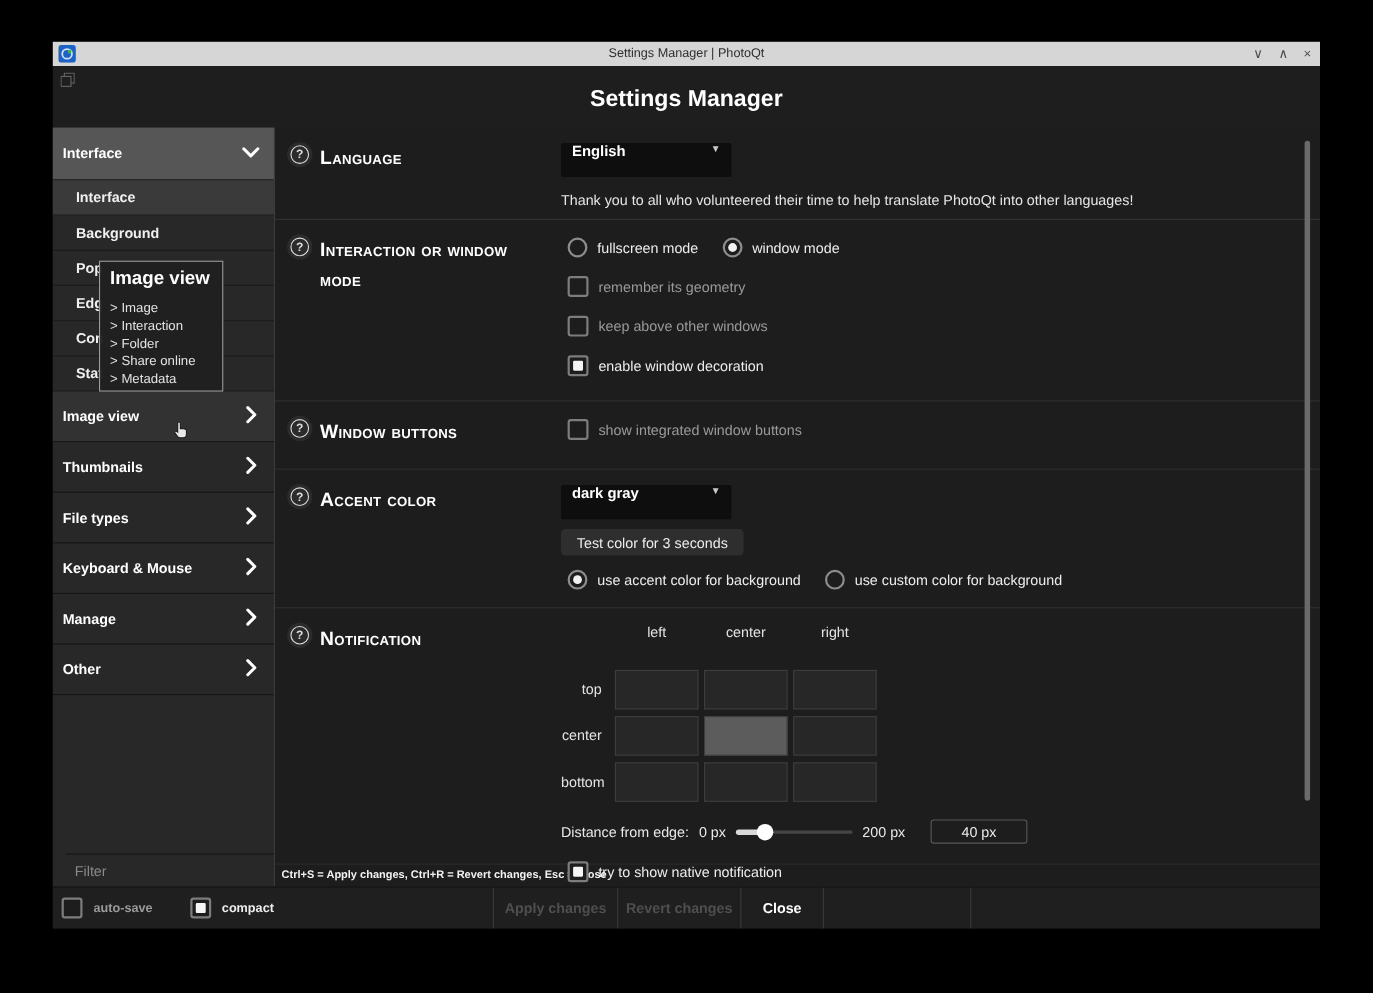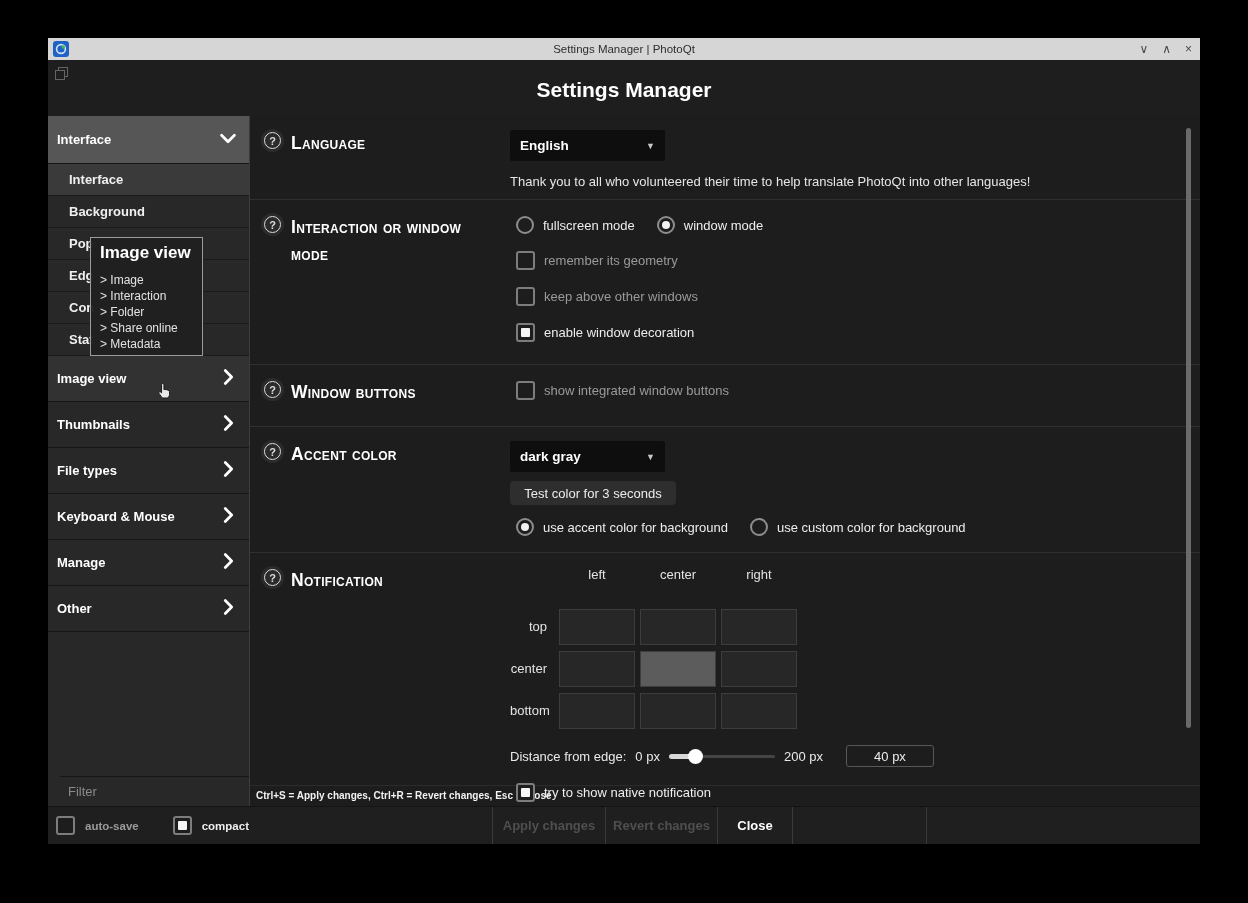--- a/index.html
+++ b/index.html
@@ -56,21 +56,21 @@
   .shead { width:244px; flex:0 0 auto; display:flex; gap:10px; padding-left:14px; }
   .help { width:17px; height:17px; margin-top:2px; border:1.5px solid #dcdcdc;
           border-radius:50%; color:#dcdcdc; font-size:11px; font-weight:700;
           display:flex; align-items:center; justify-content:center; flex:0 0 auto;
           background:#2b2b2b; box-shadow:0 0 0 3px #2b2b2b; }
   .htext { font-variant:small-caps; font-weight:700; font-size:17.5px; color:#fff;
            letter-spacing:.3px; width:198px; line-height:1.55; }
   .sbody { flex:1 1 auto; padding-left:16px; padding-right:20px; }
 
   .dropdown { width:155px; height:31px; background:#0e0e0e; border-radius:2px;
-              display:flex; align-items:center; justify-content:space-between;
+              display:flex; justify-content:space-between;
               padding:0 10px; color:#fff; font-size:13.5px; font-weight:600;
               cursor:pointer; }
   .dropdown .arrow { font-size:9px; color:#c8c8c8; }
   .note { margin-top:13px; font-size:13px; color:#e6e6e6; }
 
   .radio { width:18px; height:18px; border-radius:50%; border:2px solid #8d8d8d;
            display:inline-block; position:relative; flex:0 0 auto; }
   .radio.sel::after { content:""; position:absolute; left:3px; top:3px; width:8px;
                       height:8px; border-radius:50%; background:#f2f2f2; }
   .cb { width:19px; height:19px; border:2px solid #7d7d7d; border-radius:3px;
@@ -116,21 +116,21 @@
                background:#6a6a6a; border-radius:3px; }
   .hints { margin-top:auto; padding:4px 0 5px 6px; font-size:10px; font-weight:700;
            color:#f2f2f2; border-top:1px solid #2b2b2b; }
 
   
   .bottombar { height:38px; flex:0 0 auto; border-top:1px solid #141414;
                position:relative; display:flex; align-items:center; background:#1f1f1f; }
   .bb-left { display:flex; align-items:center; gap:10px; padding-left:8px; }
   .bb-left .gap { width:14px; }
   .bb-left .lbl { font-size:11.5px; font-weight:700; }
-  .bb-buttons { position:absolute; left:444px; top:0; bottom:0; display:flex; }
+  .bb-buttons { position:absolute; left:400px; top:0; bottom:0; display:flex; }
   .bb-btn { display:flex; align-items:center; justify-content:center;
             border-left:1px solid #3a3a3a; font-size:13px; font-weight:600;
             cursor:pointer; }
   .bb-btn.disabled { color:#4f4f4f; }
   .bb-btn.enabled { color:#fff; }
   .bb-empty { width:135px; border-left:1px solid #3a3a3a;
               border-right:1px solid #3a3a3a; }
 
   
   .tooltip { position:absolute; left:42px; top:199px; width:113px; height:119px;

